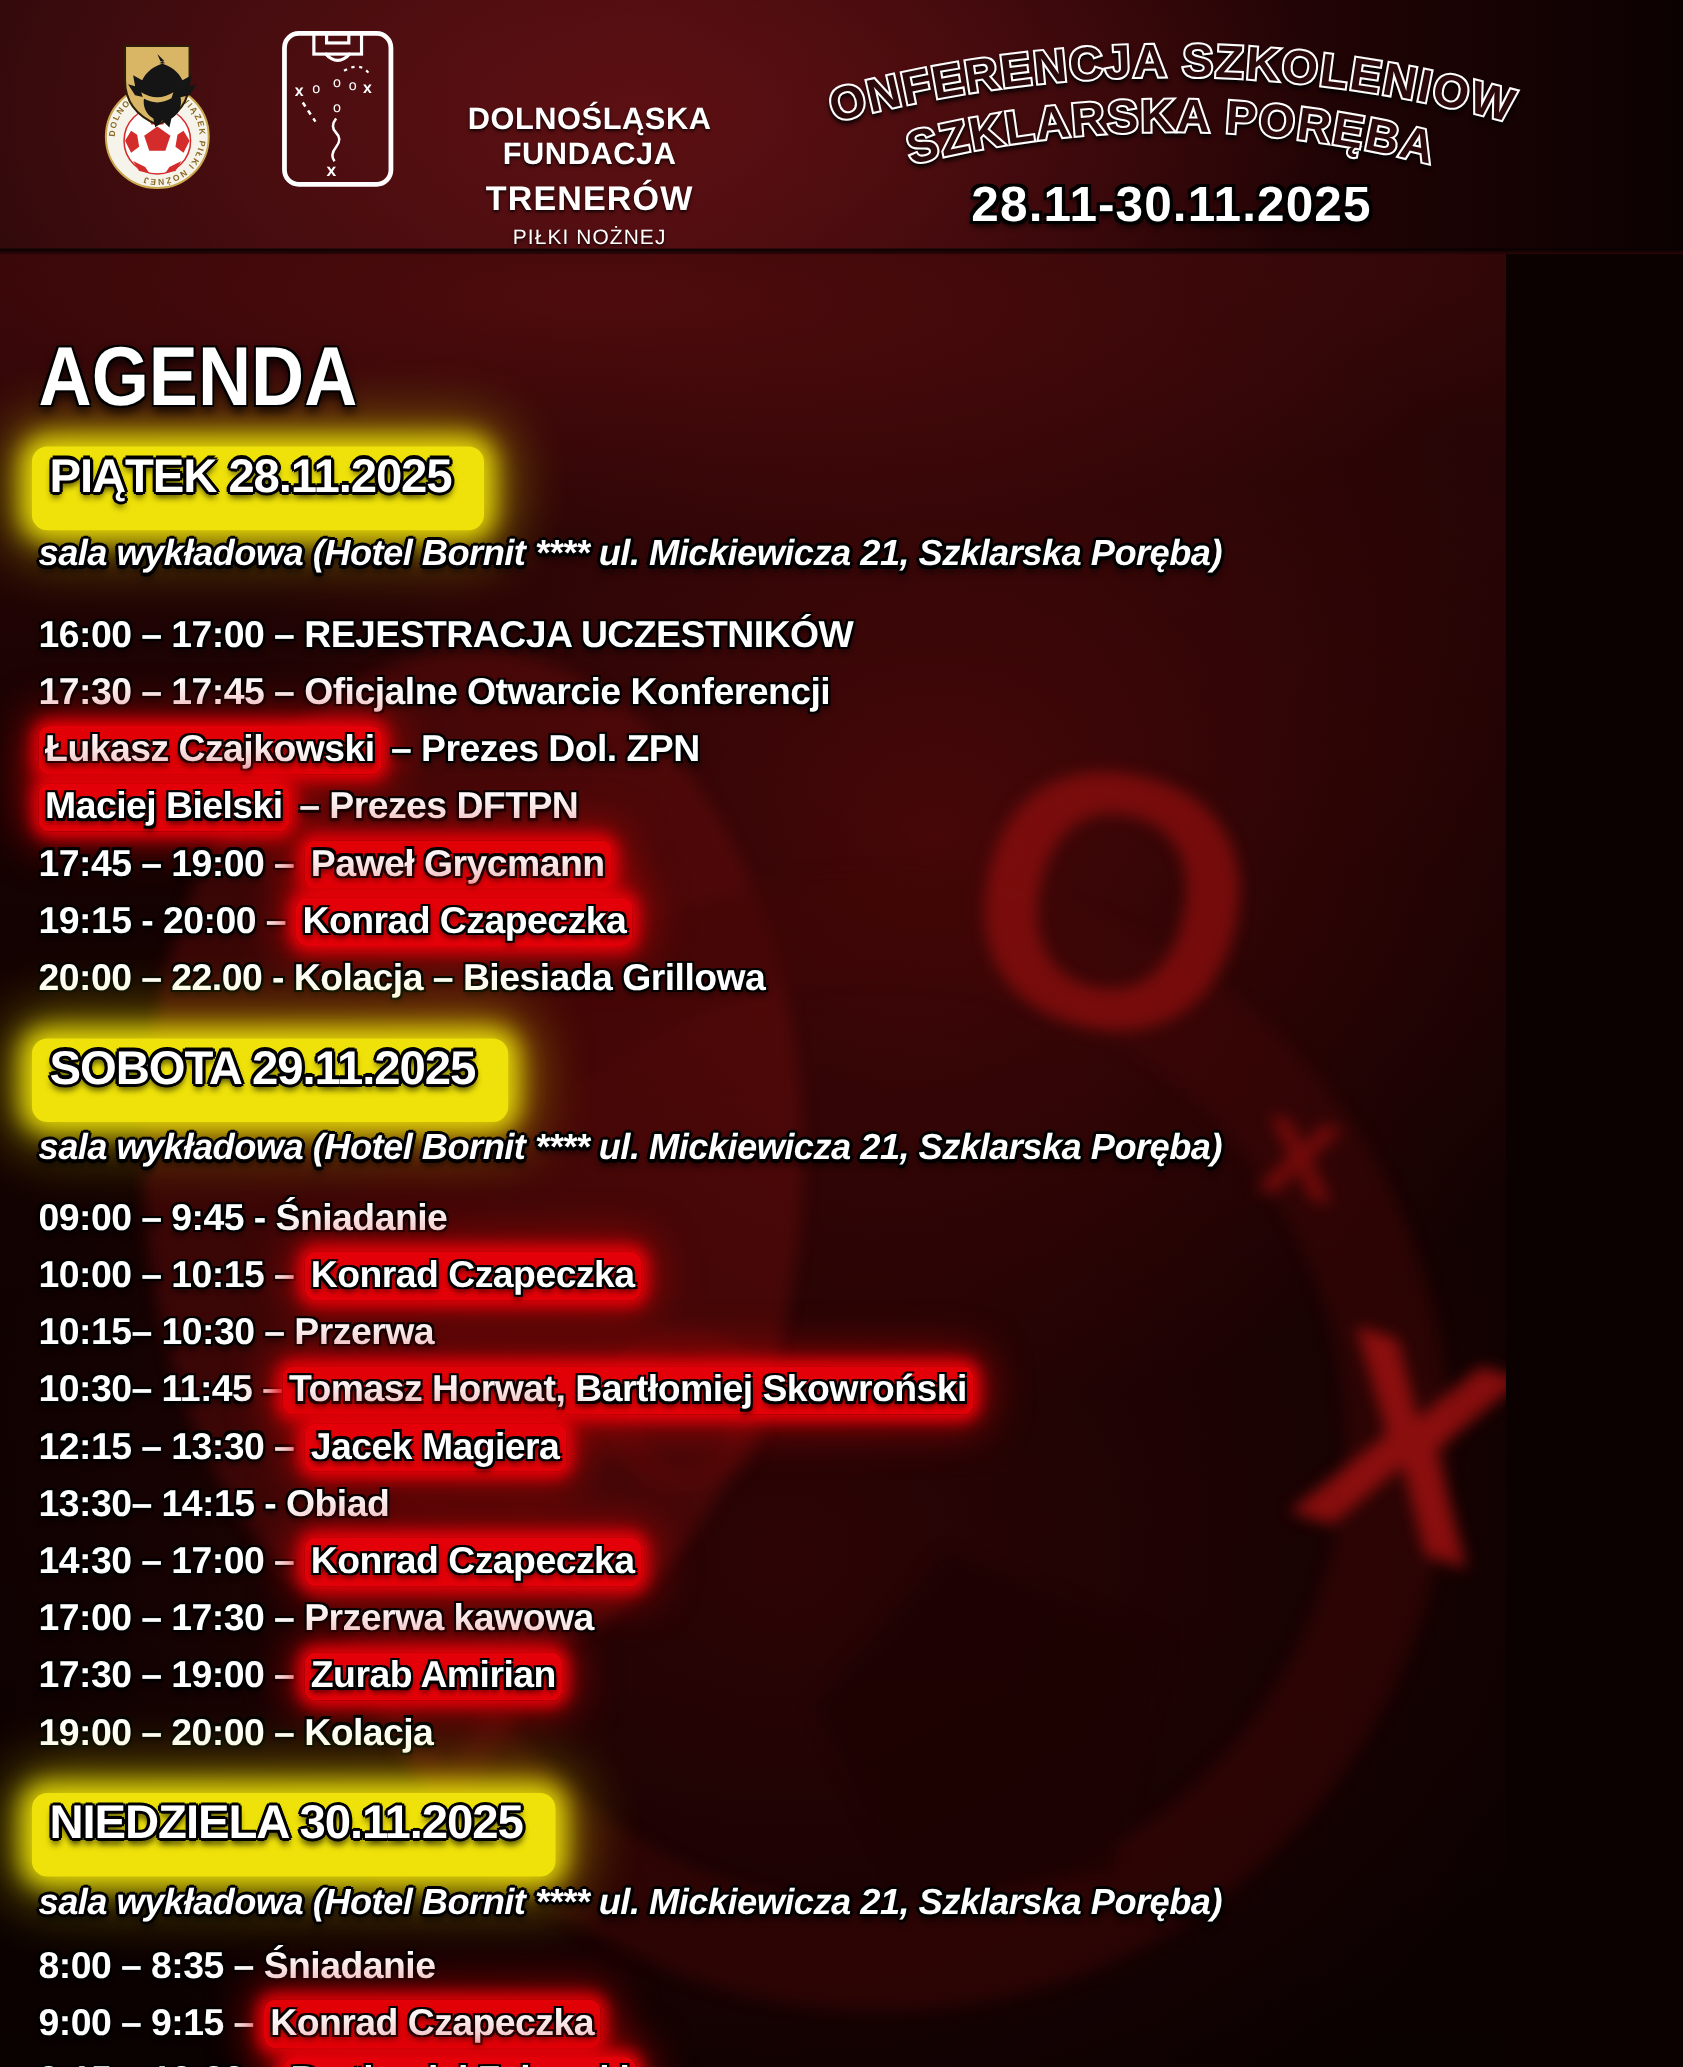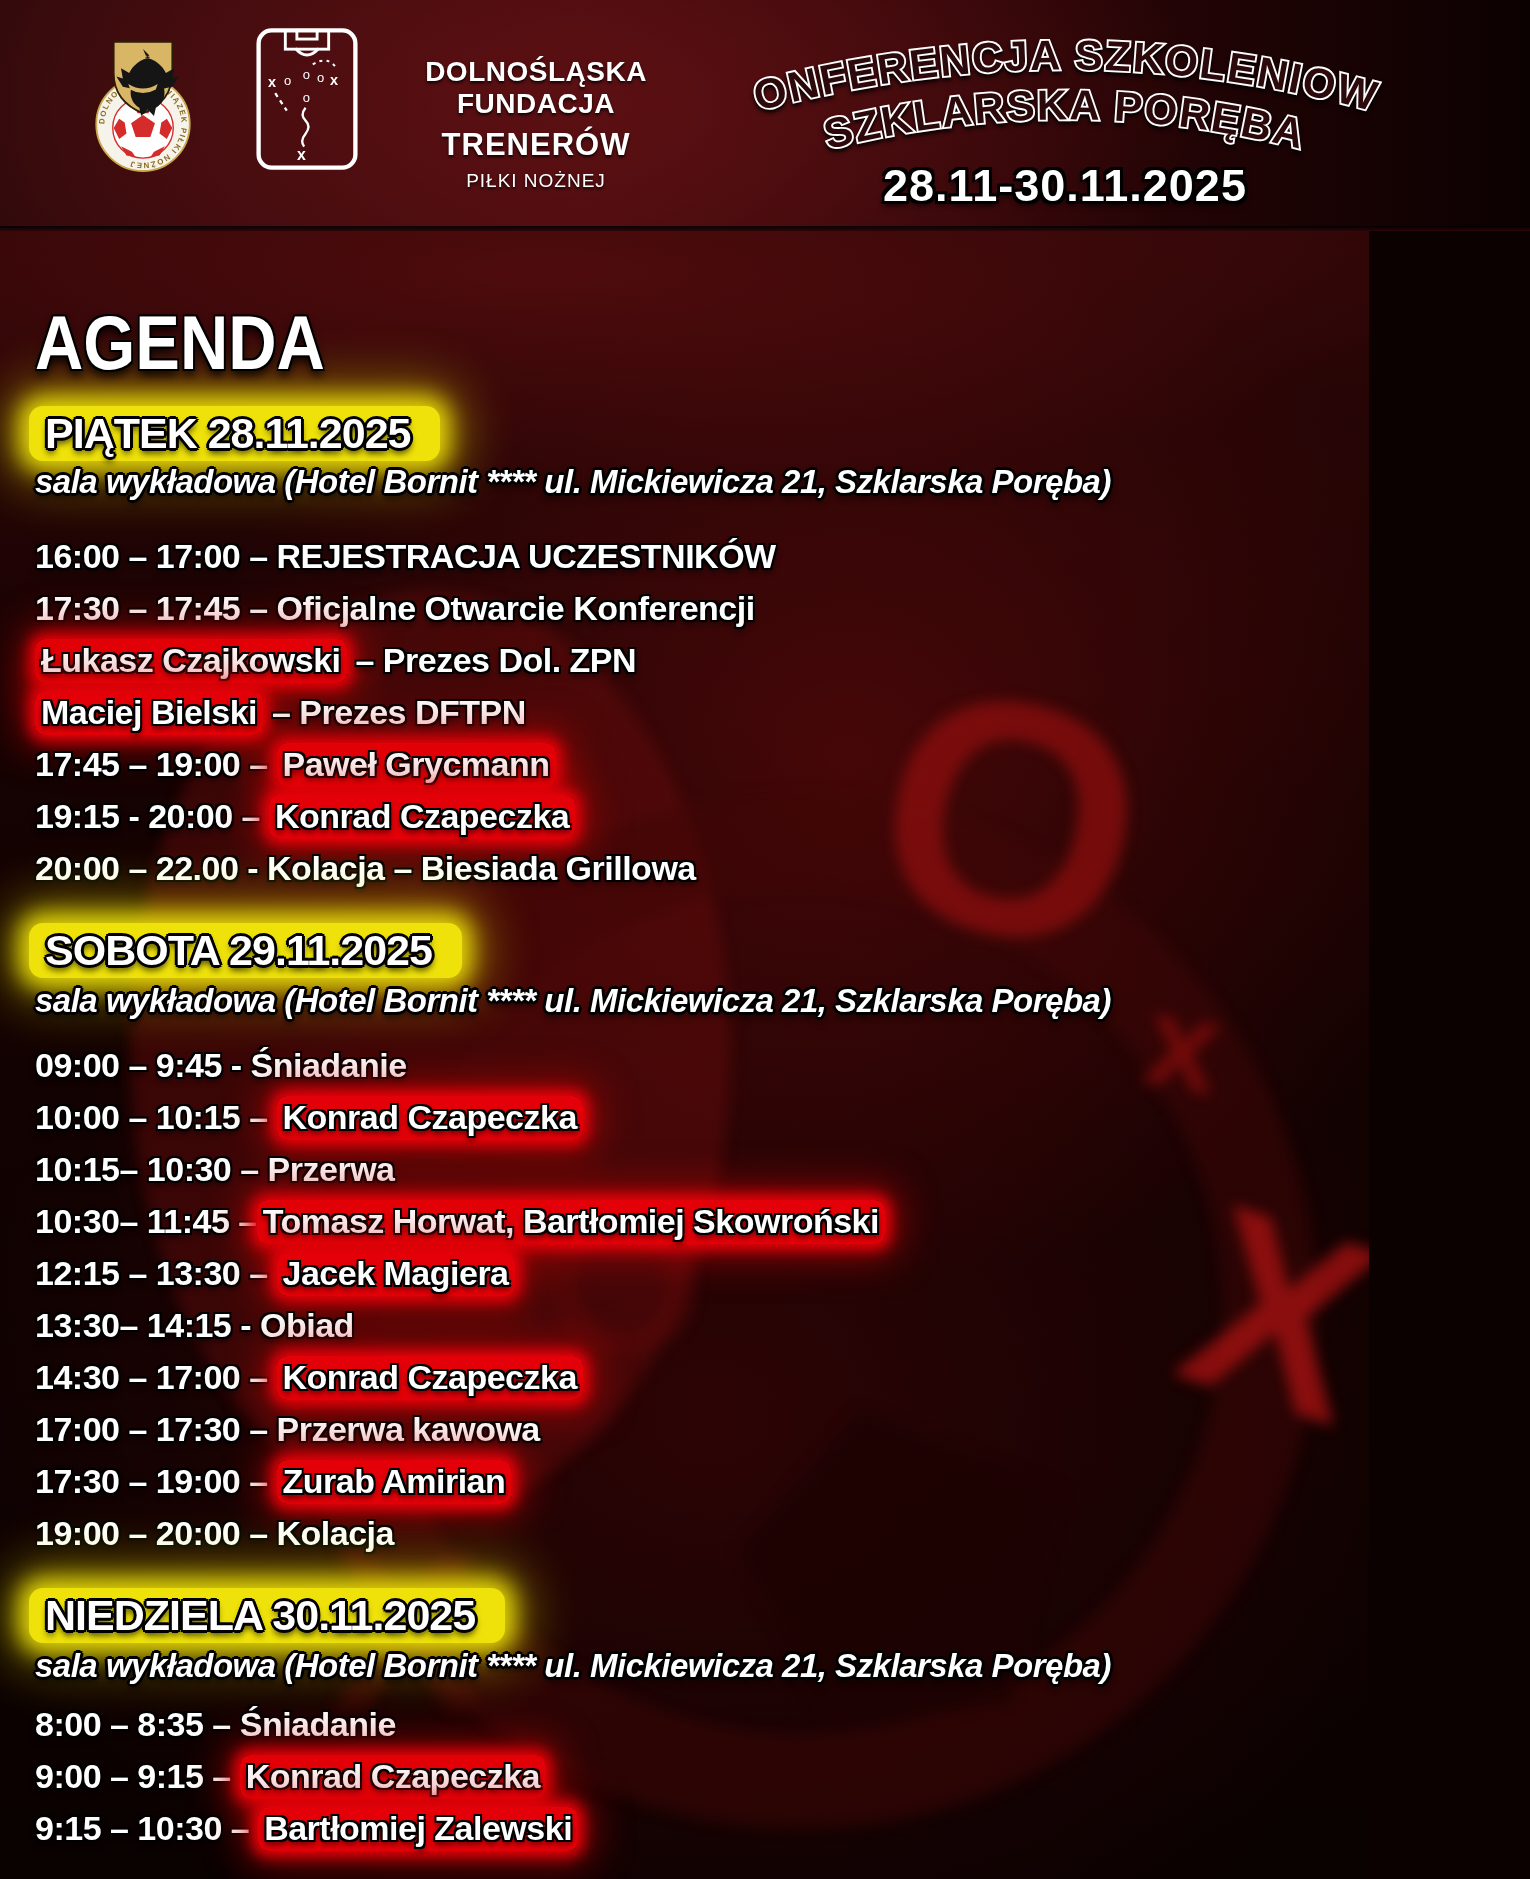--- a/index.html
+++ b/index.html
@@ -22,21 +22,21 @@
     background:linear-gradient(180deg,rgba(0,0,0,.9),rgba(46,6,7,.95));
   }
   .crest{position:absolute;left:88px;top:36px;width:110px;height:138px;}
   .tactics{position:absolute;left:255px;top:26px;width:104px;height:146px;}
   .foundation{
     position:absolute;left:362px;top:56px;width:348px;
     display:flex;flex-direction:column;align-items:center;gap:7px;
     color:#fff;text-align:center;
     text-shadow:0 2px 3px rgba(0,0,0,.85);
   }
-  .foundation .l1{font-size:28px;font-weight:bold;letter-spacing:.5px;}
+  .foundation .l1{font-size:28px;font-weight:bold;letter-spacing:.5px;margin-top:36px;}
   .foundation .l2{font-size:31px;font-weight:bold;letter-spacing:1px;}
   .foundation .l3{font-size:19px;font-weight:normal;letter-spacing:1px;}
   .arch-svg{position:absolute;left:700px;top:20px;width:730px;height:140px;}
   .arch-text{
     font-family:"Liberation Sans",sans-serif;
     font-weight:bold;letter-spacing:2px;
     fill:#2c090b;stroke:#ffffff;stroke-width:4px;paint-order:stroke;
   }
   #conf-dates{
     position:absolute;left:700px;top:160px;width:730px;
@@ -65,21 +65,21 @@
     margin:68px 0 0 0;
     font-size:76px;font-weight:bold;letter-spacing:0;
     transform:scaleX(.88);transform-origin:left;
     color:#fff;text-shadow:-2px -2px 0 #000,2px -2px 0 #000,-2px 2px 0 #000,2px 2px 0 #000,0 6px 10px rgba(0,0,0,.9);
   }
   .day-band{
     display:inline-block;
     margin-top:20px;margin-left:-6px;
     background:#efe20a;
     border-radius:14px;
-    padding:3px 30px 3px 16px;
+    padding:3px 30px 24px 16px;
     box-shadow:0 0 22px 10px rgba(240,228,10,.9),0 0 52px 24px rgba(235,222,0,.42);
     font-size:43px;font-weight:bold;letter-spacing:-1px;
   }
   .venue{
     margin-top:2px;
     font-size:33px;font-weight:bold;font-style:italic;letter-spacing:-.5px;
   }
   .rows{margin-top:38px;}
   .rows.mid{margin-top:28px;}
   .rows.last{margin-top:22px;}

